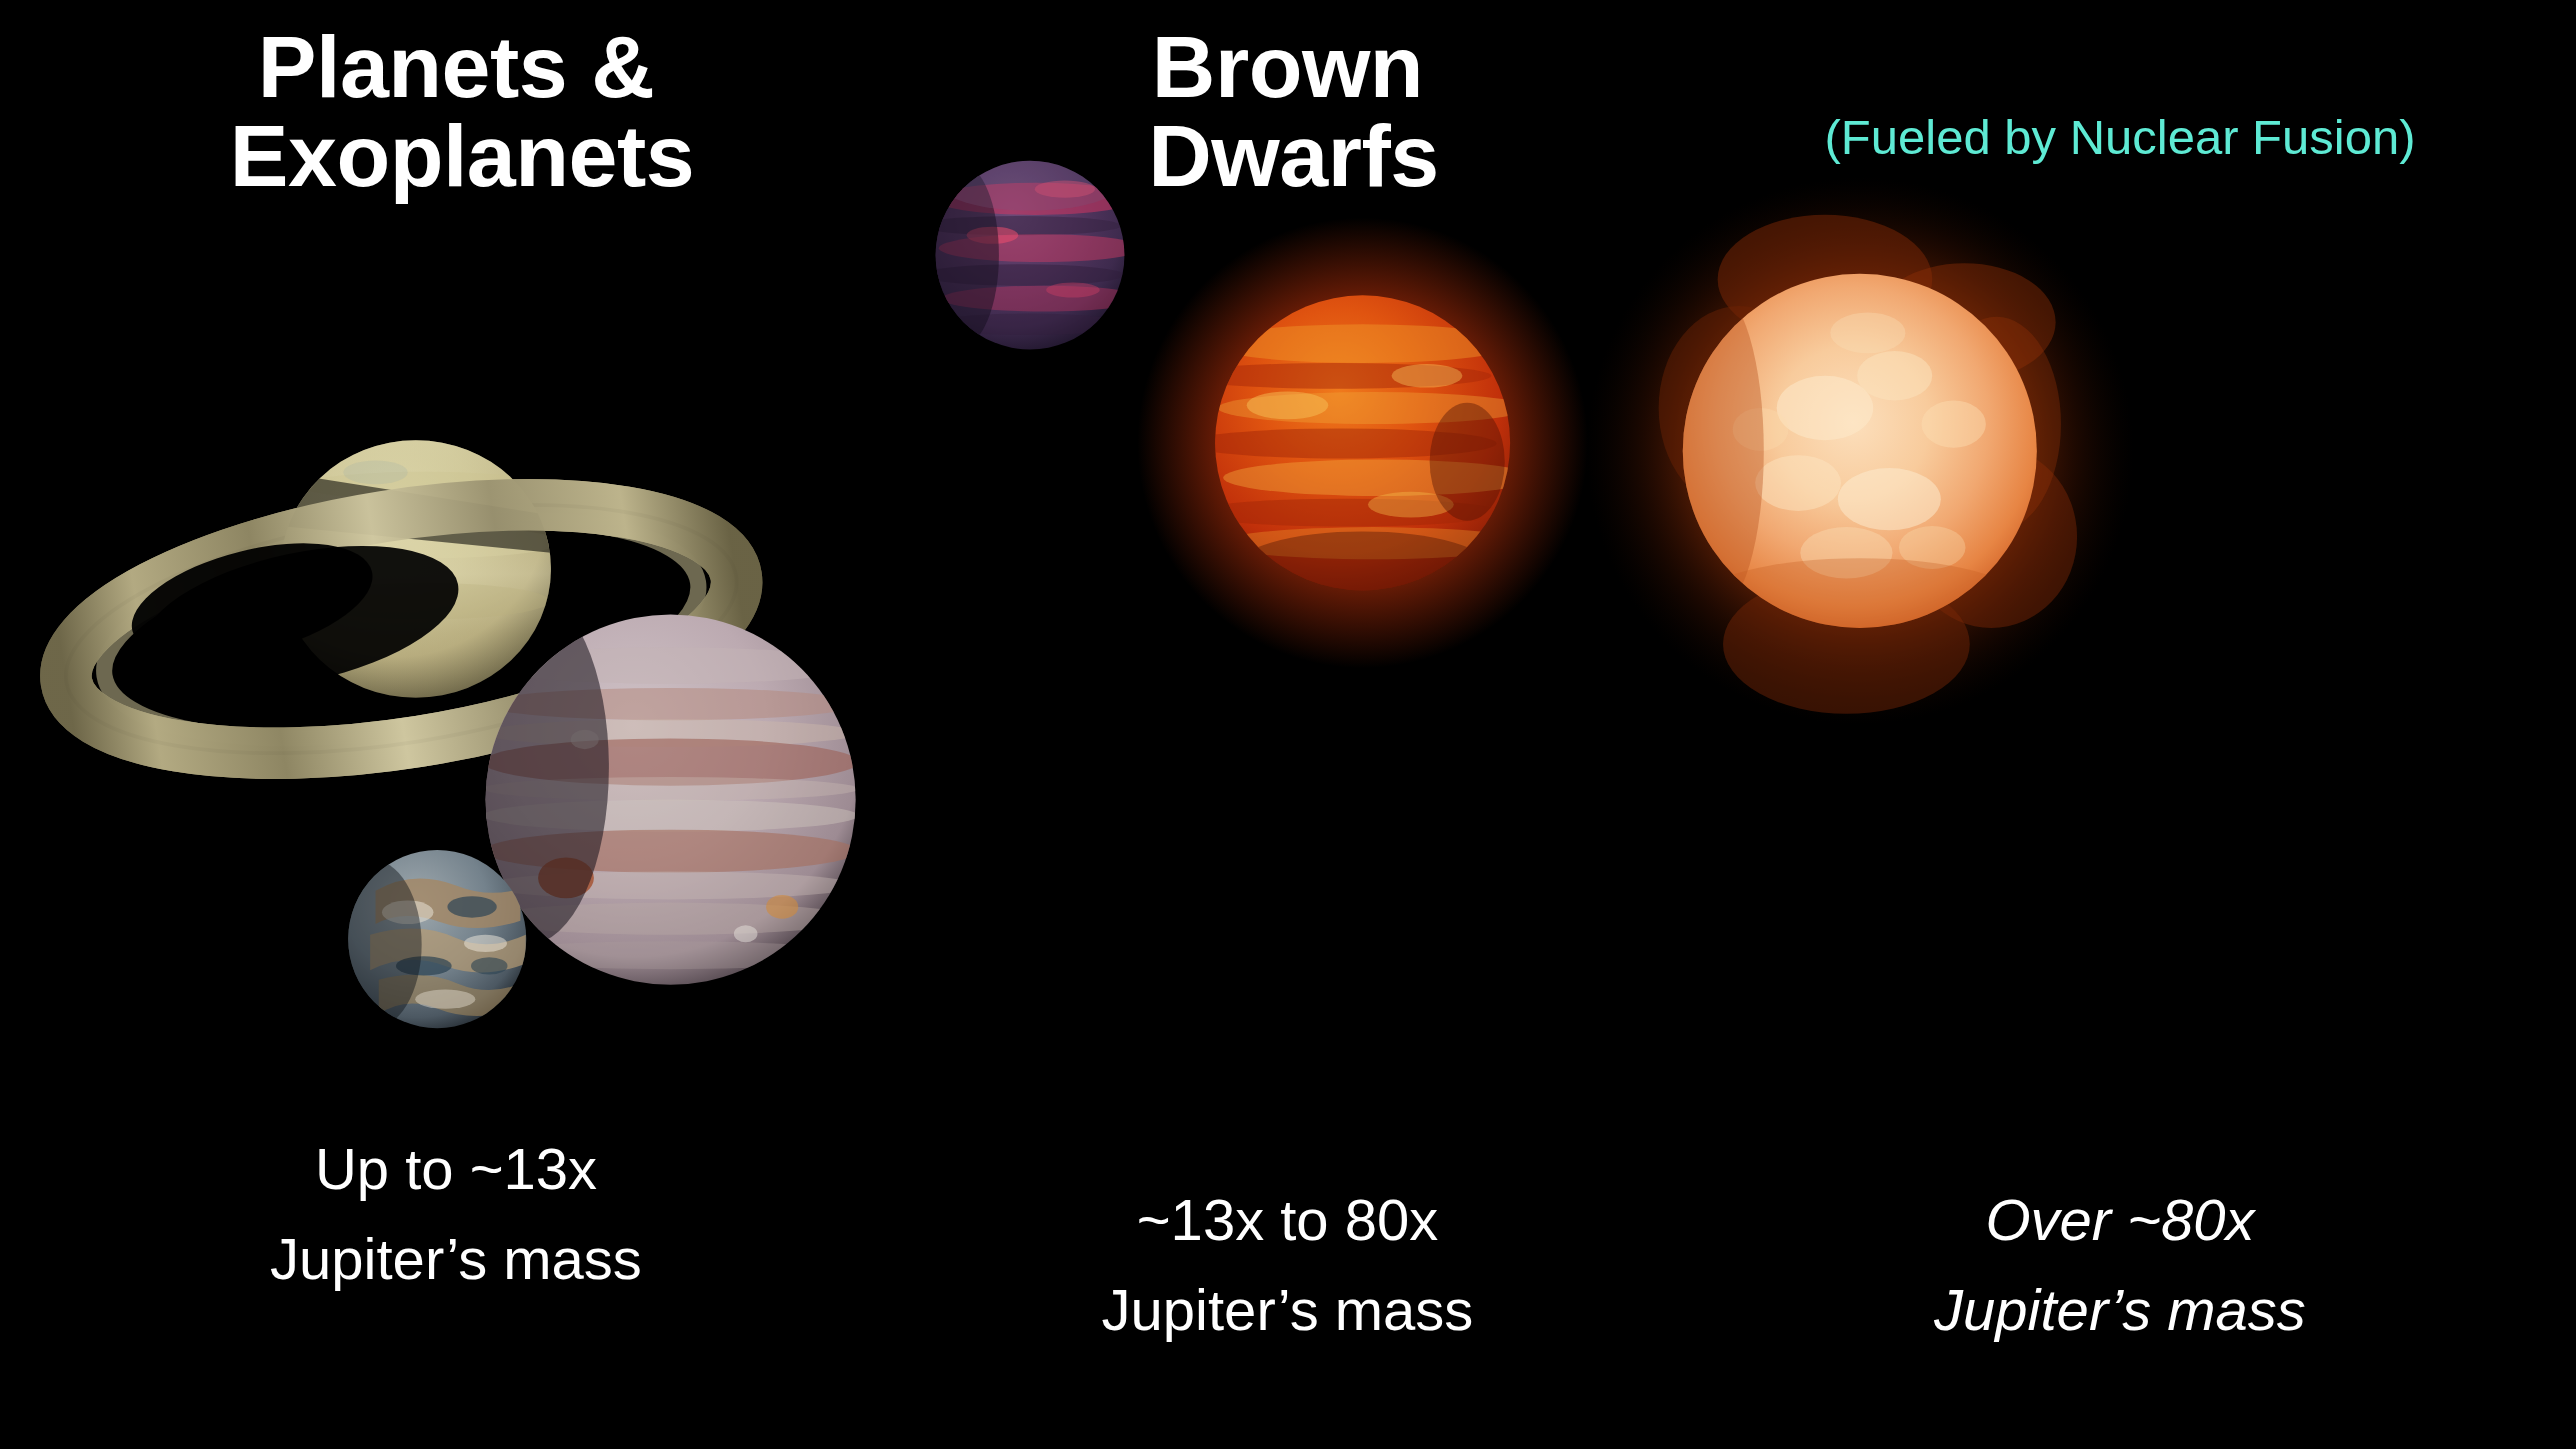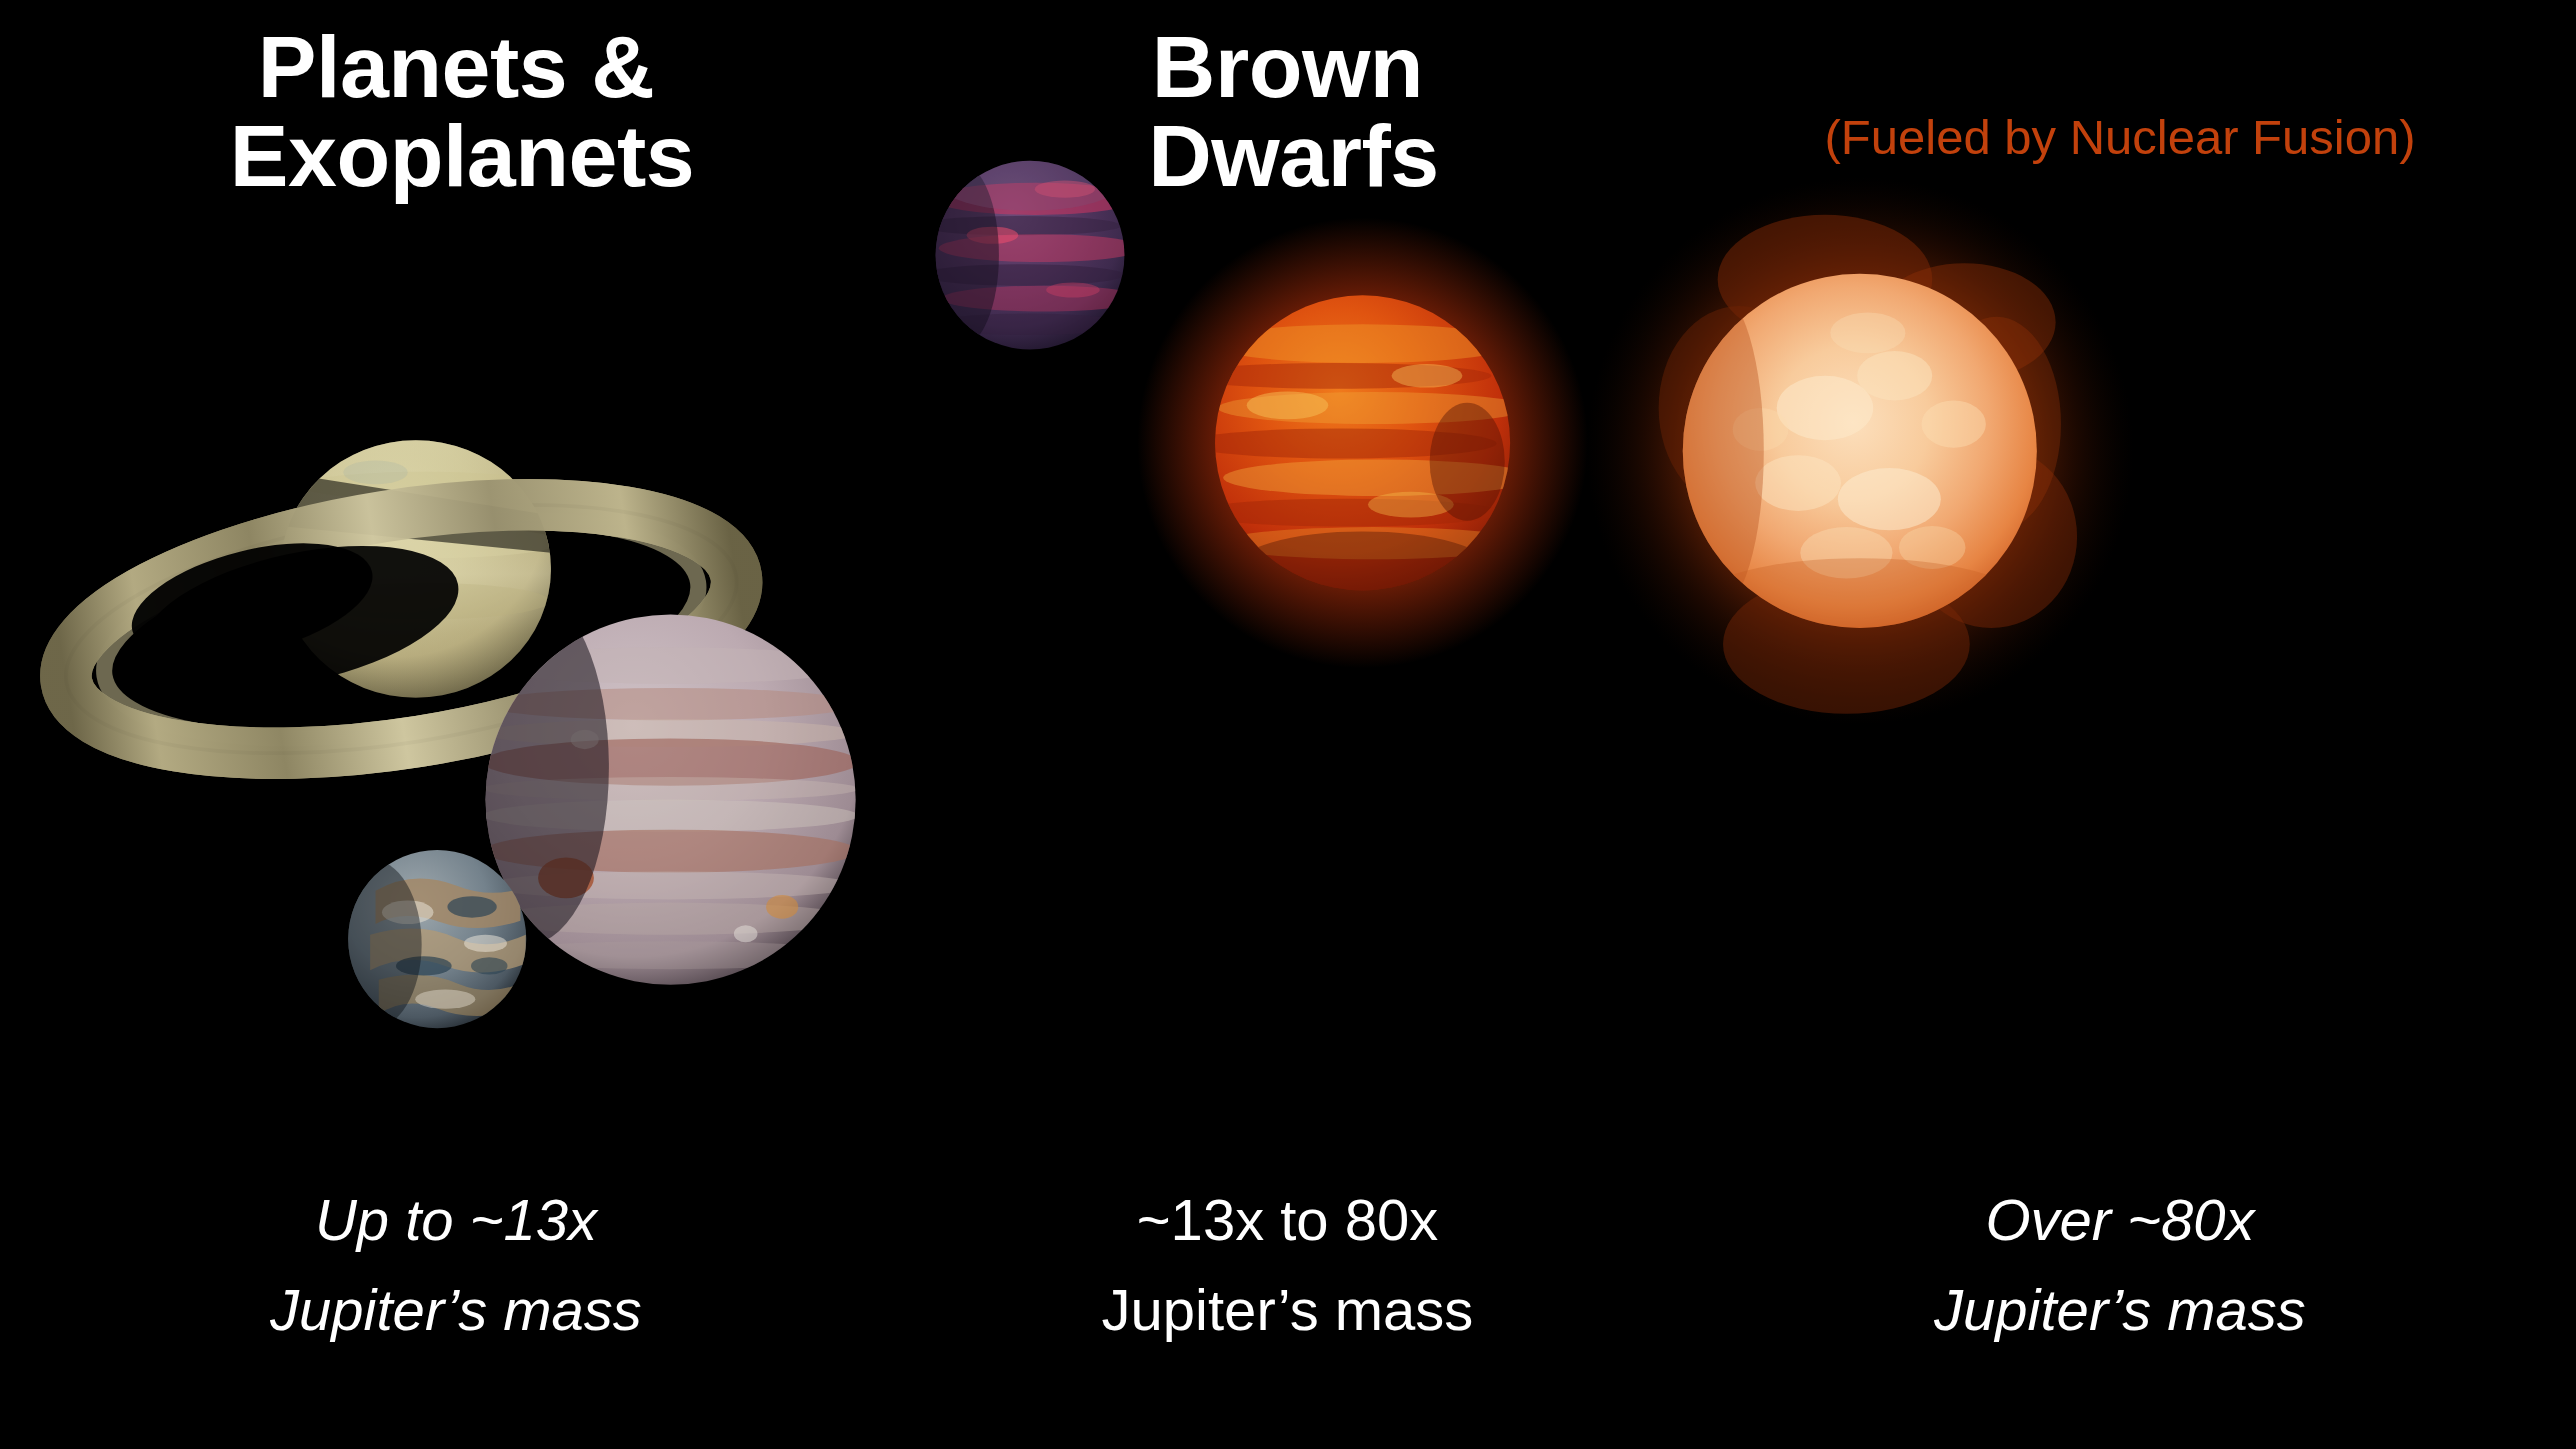--- a/index.html
+++ b/index.html
@@ -8,21 +8,21 @@
 
   .col{position:absolute;top:0;height:1449px;}
   #col-planets{left:0;width:912px;}
   #col-dwarfs{left:912px;width:751px;}
   #col-stars{left:1664px;width:912px;}
 
   .heading{position:absolute;left:0;width:100%;text-align:center;color:#ffffff;
     font-weight:700;font-size:88px;line-height:1.02;letter-spacing:-0.5px;
     font-family:Liberation Sans, sans-serif;font-stretch:condensed;}
   .heading .l2{display:block;padding-left:12px;}
-  .subheading{position:absolute;left:0;width:100%;text-align:center;color:#c2410c;
+  .subheading{position:absolute;left:0;width:100%;text-align:center;color:#5eead4;
     font-weight:400;font-size:49px;line-height:1;font-family:"Liberation Sans",sans-serif;}
 
   .caption{position:absolute;left:0;width:100%;text-align:center;color:#ffffff;
     font-weight:300;font-size:58px;line-height:1.55;font-family:"Liberation Sans",sans-serif;}
   .caption .cl{display:block;}
 
   .artwork{position:absolute;left:0;top:0;width:100%;height:1449px;}
   svg{display:block;overflow:visible;}
 </style>
 </head>
@@ -143,21 +143,21 @@
           <ellipse cx="790" cy="1800" rx="52" ry="18" fill="#28404f" opacity="0.68"></ellipse>
           <ellipse cx="912" cy="1800" rx="34" ry="16" fill="#2b4252" opacity="0.6"></ellipse>
           <ellipse cx="760" cy="1700" rx="48" ry="22" fill="#e8e2d6" opacity="0.55"></ellipse>
           <ellipse cx="905" cy="1758" rx="40" ry="16" fill="#efe9de" opacity="0.5"></ellipse>
           <ellipse cx="830" cy="1862" rx="56" ry="18" fill="#e6dfd2" opacity="0.45"></ellipse>
           <ellipse cx="690" cy="1760" rx="96" ry="160" fill="#0d1116" opacity="0.45"></ellipse>
         </g>
       </g>
     </svg>
 
-    <div class="caption" style="top:1175px;font-style:italic;">
+    <div class="caption" style="top:1124px;">
       <span class="cl">Up to ~13x</span>
       <span class="cl">Jupiter’s mass</span>
     </div>
   </div>
 
   <div class="col" id="col-dwarfs">
 
     <div class="heading" style="top:21.5px;">
       <span>Brown</span>
       <span class="l2">Dwarfs</span>

